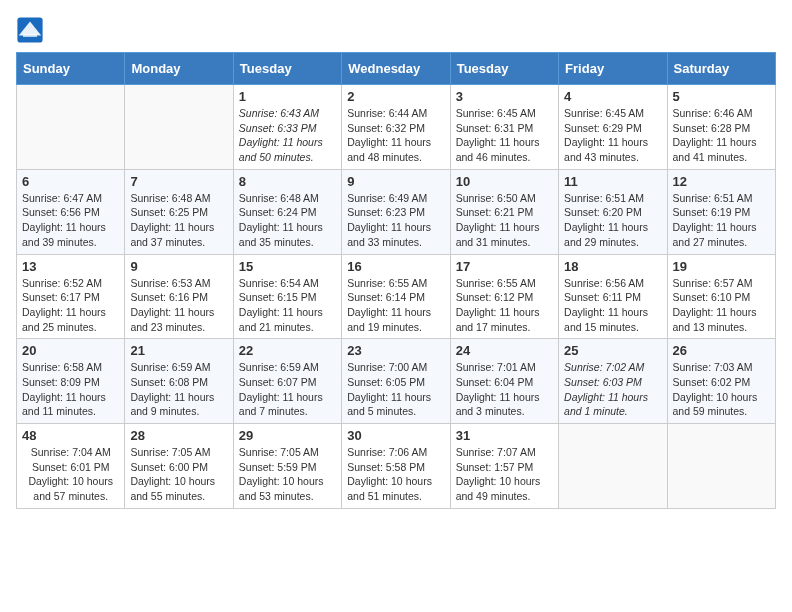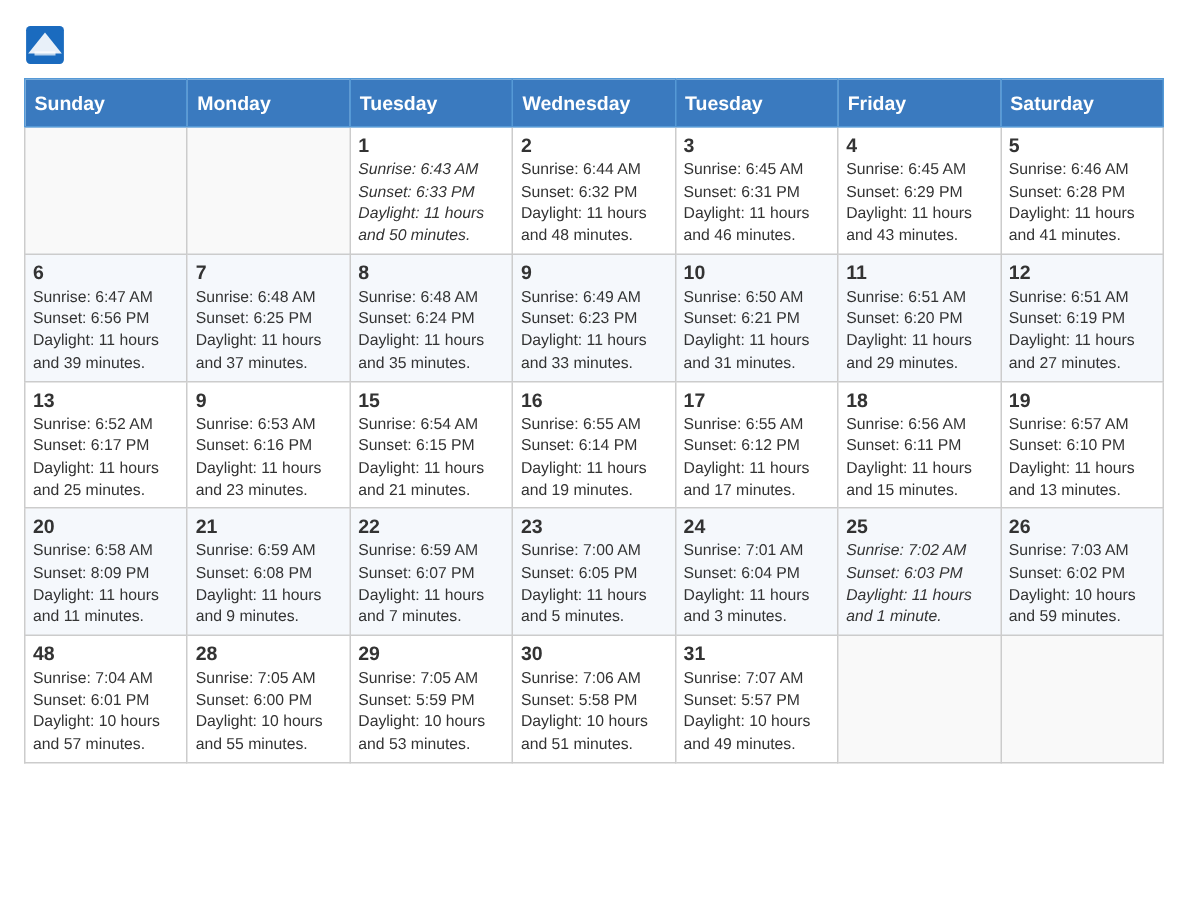--- a/index.html
+++ b/index.html
@@ -291,21 +291,21 @@
         <td>
           <span class="day-number">26</span>
           <div class="day-info" style="white-space: pre-line;">Sunrise: 7:03 AM
 Sunset: 6:02 PM
 Daylight: 10 hours and 59 minutes.</div>
         </td>
       </tr>
       <tr>
         <td>
           <span class="day-number">48</span>
-          <div class="day-info" style="white-space: pre-line;">Sunrise: 7:04 AM
+          <div class="day-info" style="white-space: pre-line; text-align: center;">Sunrise: 7:04 AM
 Sunset: 6:01 PM
 Daylight: 10 hours and 57 minutes.</div>
         </td>
         <td>
           <span class="day-number">28</span>
           <div class="day-info" style="white-space: pre-line;">Sunrise: 7:05 AM
 Sunset: 6:00 PM
 Daylight: 10 hours and 55 minutes.</div>
         </td>
         <td>
@@ -316,20 +316,20 @@
         </td>
         <td>
           <span class="day-number">30</span>
           <div class="day-info" style="white-space: pre-line;">Sunrise: 7:06 AM
 Sunset: 5:58 PM
 Daylight: 10 hours and 51 minutes.</div>
         </td>
         <td>
           <span class="day-number">31</span>
           <div class="day-info" style="white-space: pre-line;">Sunrise: 7:07 AM
-Sunset: 5:57 PM
+Sunset: 1:57 PM
 Daylight: 10 hours and 49 minutes.</div>
         </td>
         <td class="empty-cell"></td>
         <td class="empty-cell"></td>
       </tr>
     </tbody>
 </table>
 
 </body></html>

